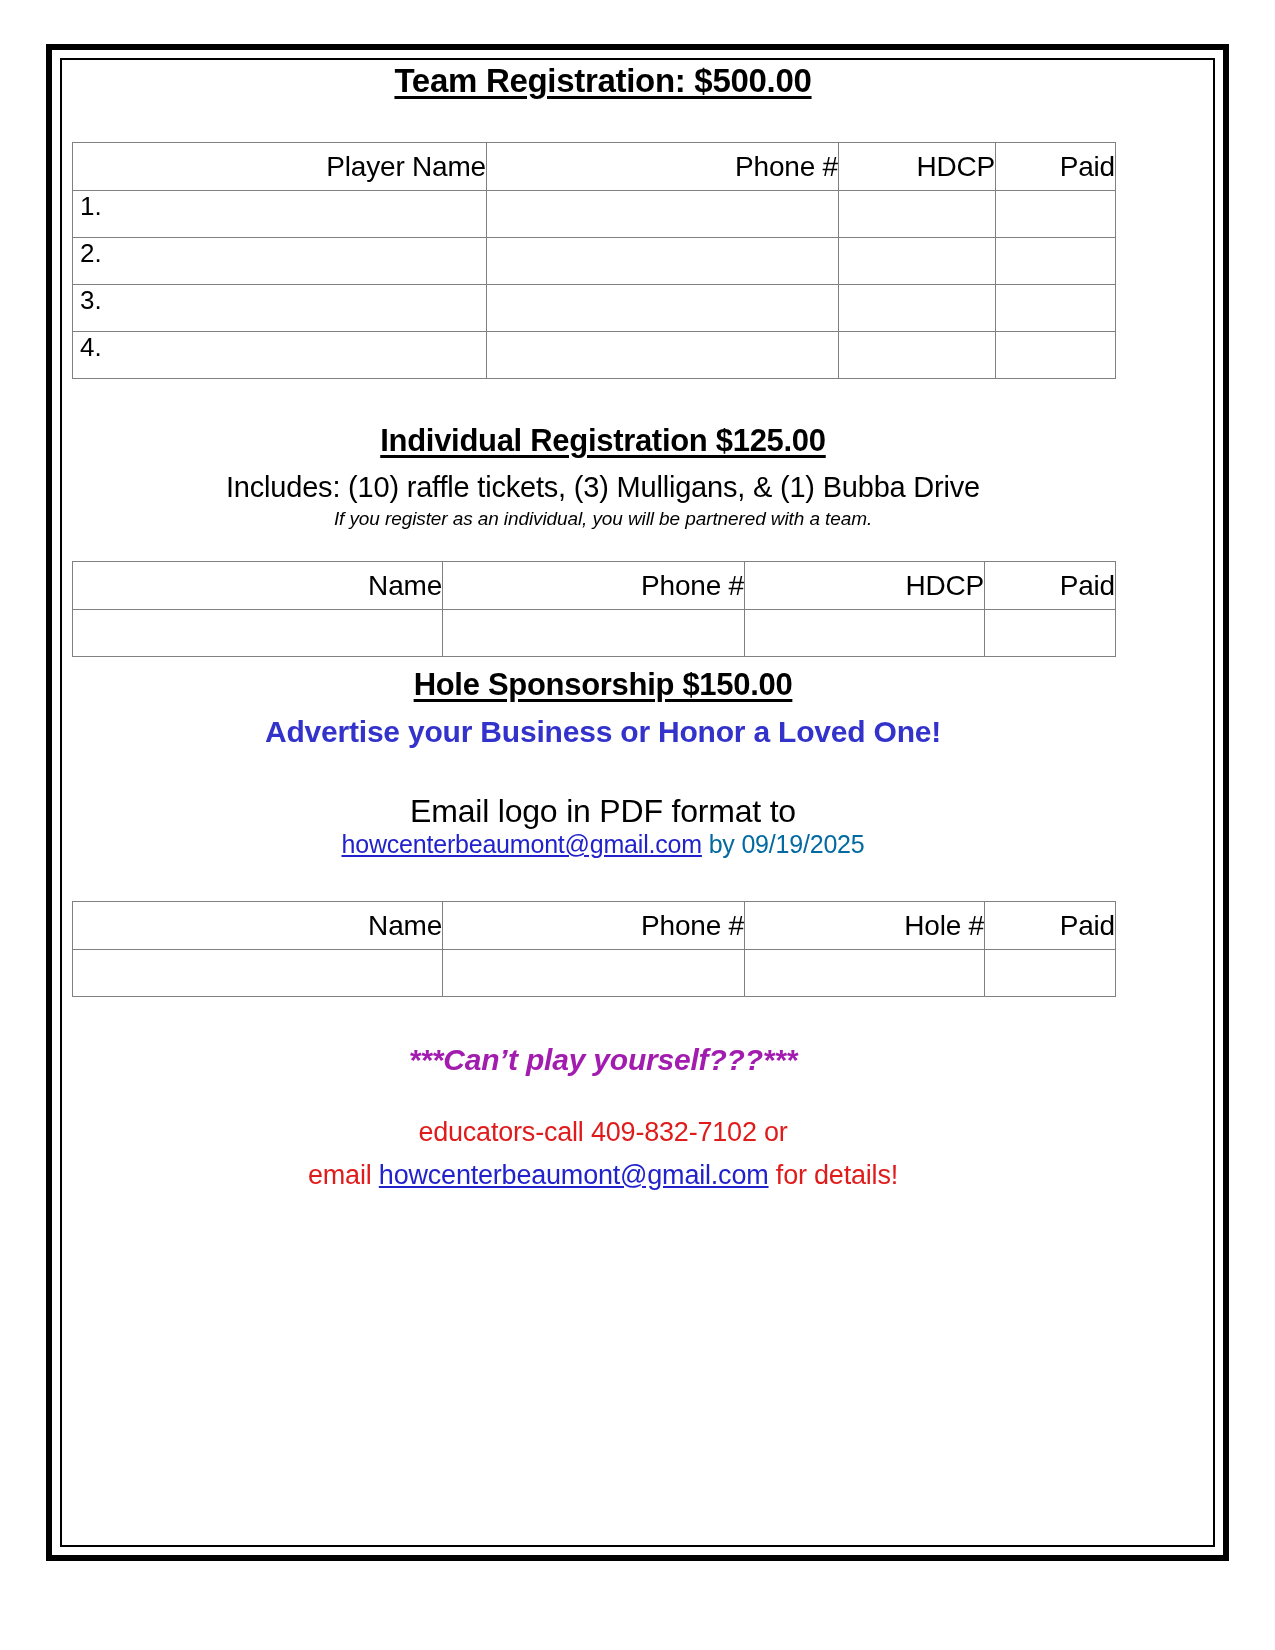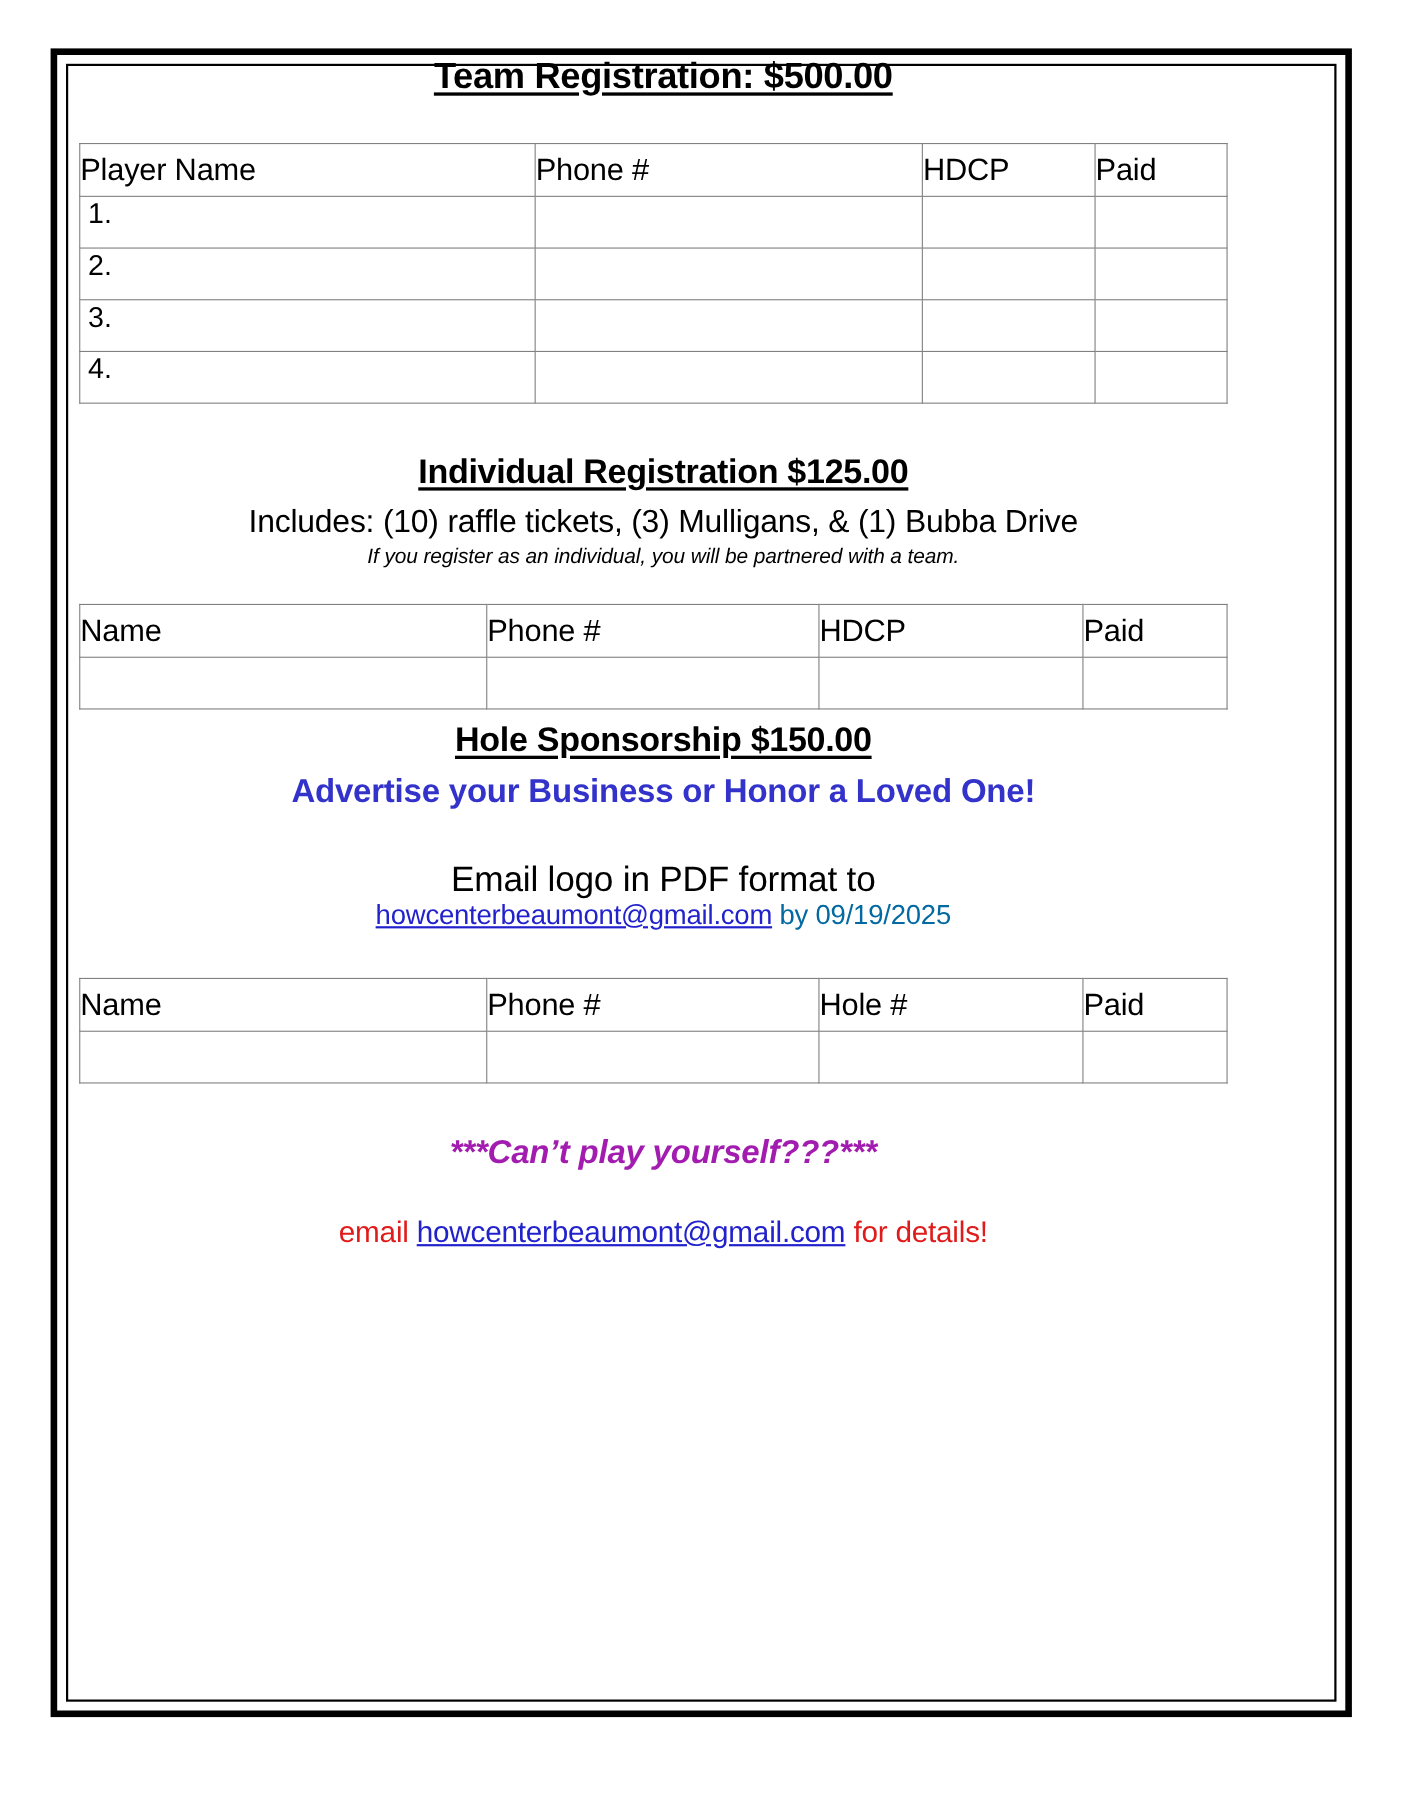--- a/index.html
+++ b/index.html
@@ -32,21 +32,21 @@
     top: 8px;
     right: 8px;
     bottom: 8px;
     border: 2px solid #000000;
     box-sizing: border-box;
   }
 
   .content {
     position: absolute;
     left: 72px;
-    top: 50px;
+    top: 62px;
     width: 1062px;
     box-sizing: border-box;
   }
 
   
   .cond {
     font-family: "Liberation Sans Narrow", "Liberation Sans", sans-serif;
     transform-origin: center center;
   }
 
@@ -150,21 +150,21 @@
   table.form-table th,
   table.form-table td {
     border: 1px solid #808080;
     padding: 0;
     margin: 0;
   }
   table.form-table th {
     font-weight: normal;
     font-size: 28px;
     line-height: 32px;
-    text-align: left;
+    text-align: right;
     height: 47px;
     letter-spacing: -0.2px;
   }
   table.form-table td {
     height: 47px;
     font-size: 26px;
     line-height: 30px;
     text-align: left;
     vertical-align: top;
     padding-left: 7px;
@@ -332,16 +332,17 @@
     </tbody>
   </table>
 
   <div class="sp-7"></div>
 
   <div class="line-cant-play cond">***Can’t play yourself???***</div>
 
   <div class="sp-9"></div>
 
   <div class="sponsor-block cond">
+    <div>educators-call 409-832-7102 or</div>
     <div><span>email </span><a class="email-link" href="#">howcenterbeaumont@gmail.com</a><span> for details!</span></div>
   </div>
 
 </div>
 
 </body></html>

